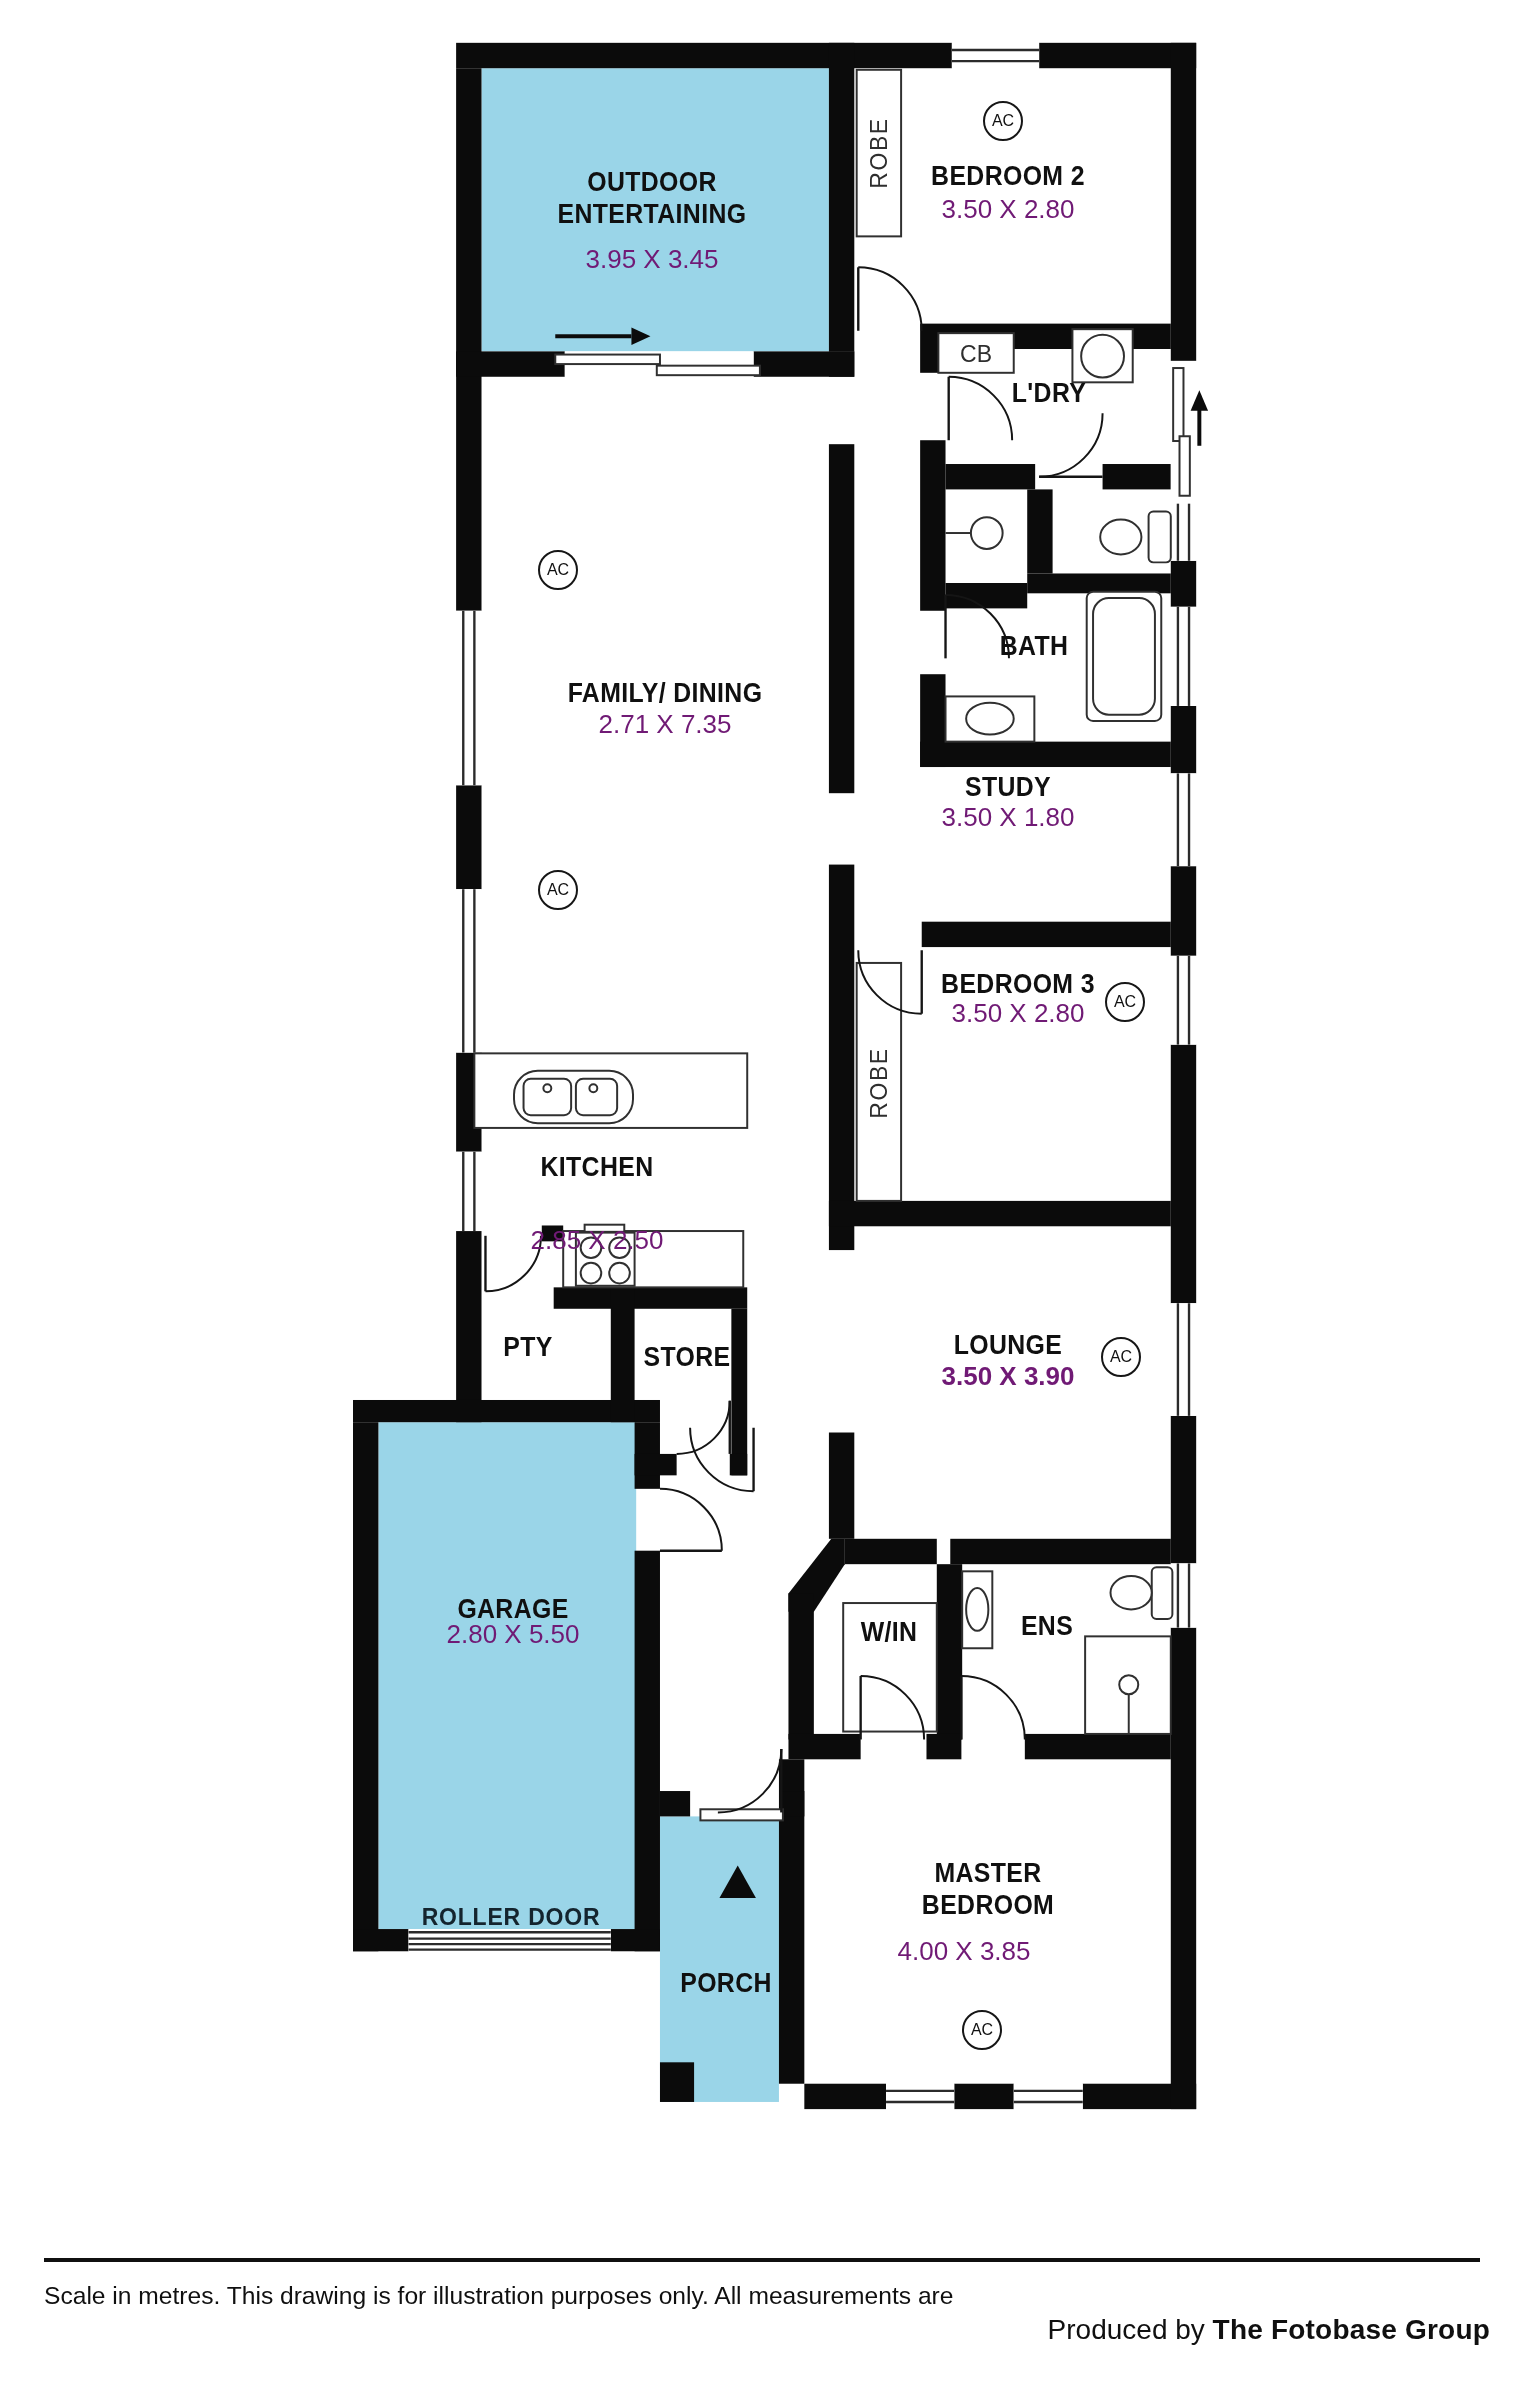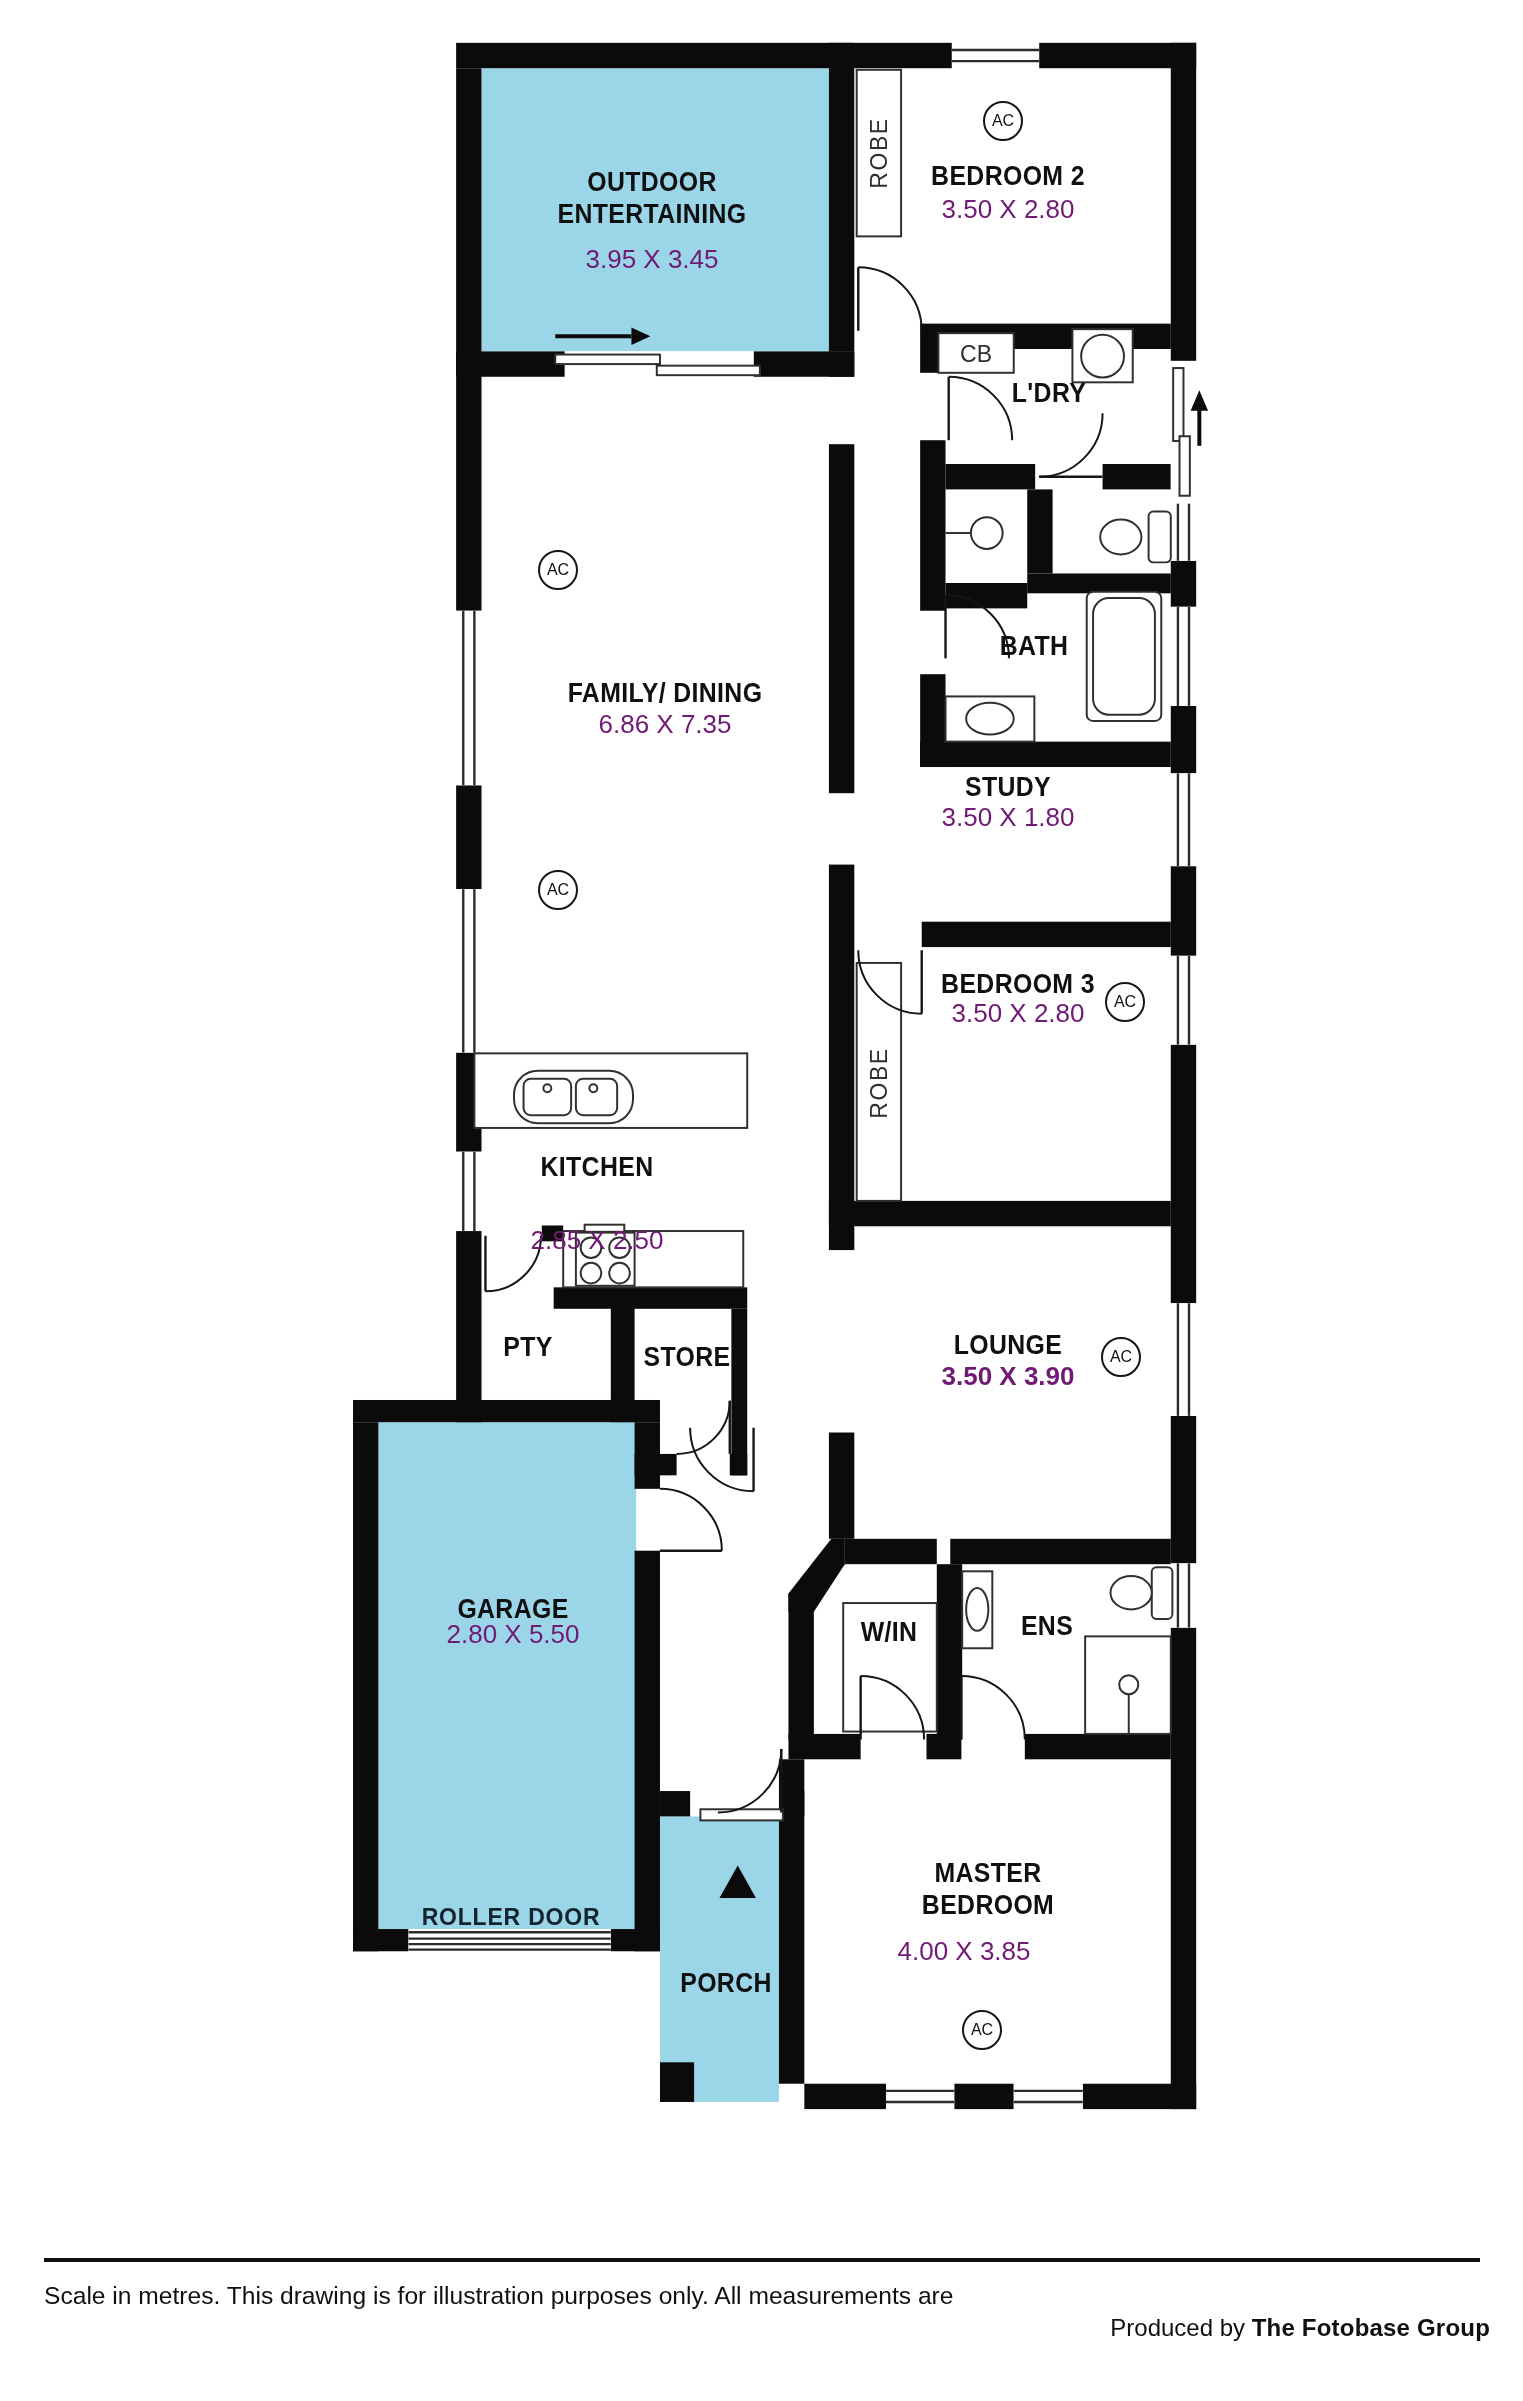--- a/index.html
+++ b/index.html
@@ -23,21 +23,21 @@
   .vlbl{position:absolute;transform:translate(-50%,-50%) rotate(-90deg);font-weight:400;
         font-size:23px;color:#2e2e2e;letter-spacing:1.6px;white-space:nowrap;}
   .slbl{position:absolute;transform:translate(-50%,-50%);font-weight:400;font-size:23px;
         color:#2e2e2e;white-space:nowrap;}
   .roller{position:absolute;transform:translate(-50%,-50%);font-weight:700;font-size:23px;
           color:#14242e;letter-spacing:0.8px;white-space:nowrap;}
   .ac{position:absolute;transform:translate(-50%,-50%);width:36px;height:36px;border:2.4px solid #161616;
       border-radius:50%;background:#fff;font-size:16px;line-height:36px;text-align:center;color:#111;}
   .sep{position:absolute;left:44px;top:2258px;width:1436px;height:4px;background:#101010;}
   .disc{position:absolute;left:44px;top:2278px;font-size:24.6px;line-height:1.45;color:#101010;}
-  .credit{position:absolute;right:33px;top:2314px;font-size:24px;color:#101010;}
+  .credit{position:absolute;right:33px;top:2314px;font-size:28px;color:#101010;}
   .credit b{letter-spacing:0.2px;}
 </style>
 </head>
 <body>
 
 <div id="stage">
 
 <svg width="1523" height="2401" viewBox="0 0 1920 3027">
 
   <rect class="blue" x="607" y="86" width="438" height="357"></rect>
@@ -339,21 +339,21 @@
 <div class="slbl" style="left:976px;top:354px;">CB</div>
 <div class="lbl" style="left:1034px;top:646px;">BATH</div>
 
 <div class="lbl" style="left:1008px;top:787px;">STUDY</div>
 <div class="dims" style="left:1008px;top:817px;">3.50 X 1.80</div>
 
 <div class="lbl" style="left:1018px;top:984px;">BEDROOM 3</div>
 <div class="dims" style="left:1018px;top:1013px;">3.50 X 2.80</div>
 
 <div class="lbl" style="left:665px;top:693px;">FAMILY/ DINING</div>
-<div class="dims" style="left:665px;top:724px;">6.86 X 7.35</div>
+<div class="dims" style="left:665px;top:724px;">2.71 X 7.35</div>
 
 <div class="lbl" style="left:597px;top:1167px;">KITCHEN</div>
 <div class="dims" style="left:597px;top:1197px;margin-top:43px;">2.85 X 2.50</div>
 
 <div class="lbl" style="left:528px;top:1347px;">PTY</div>
 <div class="lbl" style="left:687px;top:1357px;">STORE</div>
 
 <div class="lbl" style="left:1008px;top:1345px;">LOUNGE</div>
 <div class="dims" style="left:1008px;top:1376px;font-weight:bold;">3.50 X 3.90</div>
 

